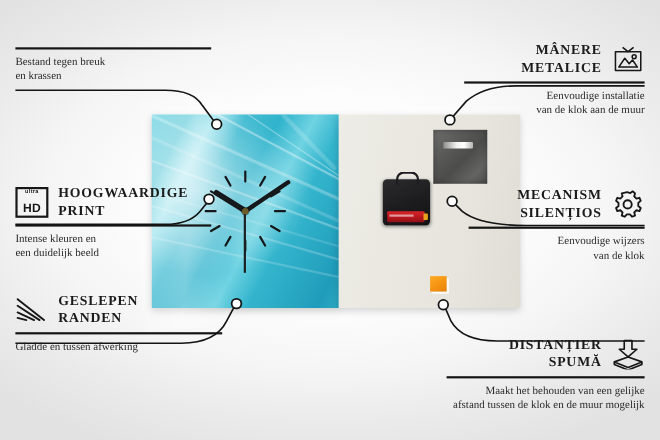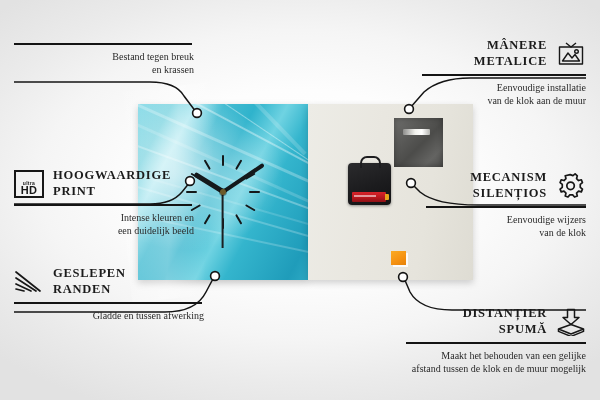--- a/index.html
+++ b/index.html
@@ -113,27 +113,27 @@
   .feat-head{display:flex;align-items:center;gap:9px;}
   .feat-head.right{justify-content:flex-end;}
   .feat-title{
     font-family:"Liberation Serif", serif;
     font-weight:700;font-size:12.5px;letter-spacing:.75px;
     line-height:15.5px;color:#1b1b1b;text-transform:uppercase;white-space:pre-line;
   }
   .feat-rule{height:1.6px;background:#141414;margin-top:5px;}
   .feat-desc{
     font-family:"Liberation Serif", serif;
-    font-size:10px;line-height:13px;color:#2a2a2a;margin-top:5px;white-space:pre-line;text-align:right;
+    font-size:10px;line-height:13px;color:#2a2a2a;margin-top:5px;white-space:pre-line;
   }
   .feat-desc.right{text-align:right;}
   .icon{flex:0 0 auto;display:block;}
   .hd-box{
     width:26px;height:24px;border:2px solid #171717;display:flex;flex-direction:column;
-    align-items:center;justify-content:flex-end;line-height:1;
+    align-items:center;justify-content:space-between;line-height:1;
   }
   .hd-ultra{font-family:"Liberation Sans",sans-serif;font-size:5px;font-weight:700;letter-spacing:.3px;color:#171717;}
   .hd-hd{font-family:"Liberation Sans",sans-serif;font-size:11px;font-weight:700;letter-spacing:.2px;color:#171717;margin-top:-1px;}
 
   
   #feature-glass{left:14px;top:38px;width:180px;}
   #feature-print{left:14px;top:168px;width:180px;}
   #feature-edges{left:14px;top:266px;width:190px;}
   #feature-handles{left:420px;top:38px;width:166px;}
   #feature-mechanism{left:424px;top:170px;width:162px;}

